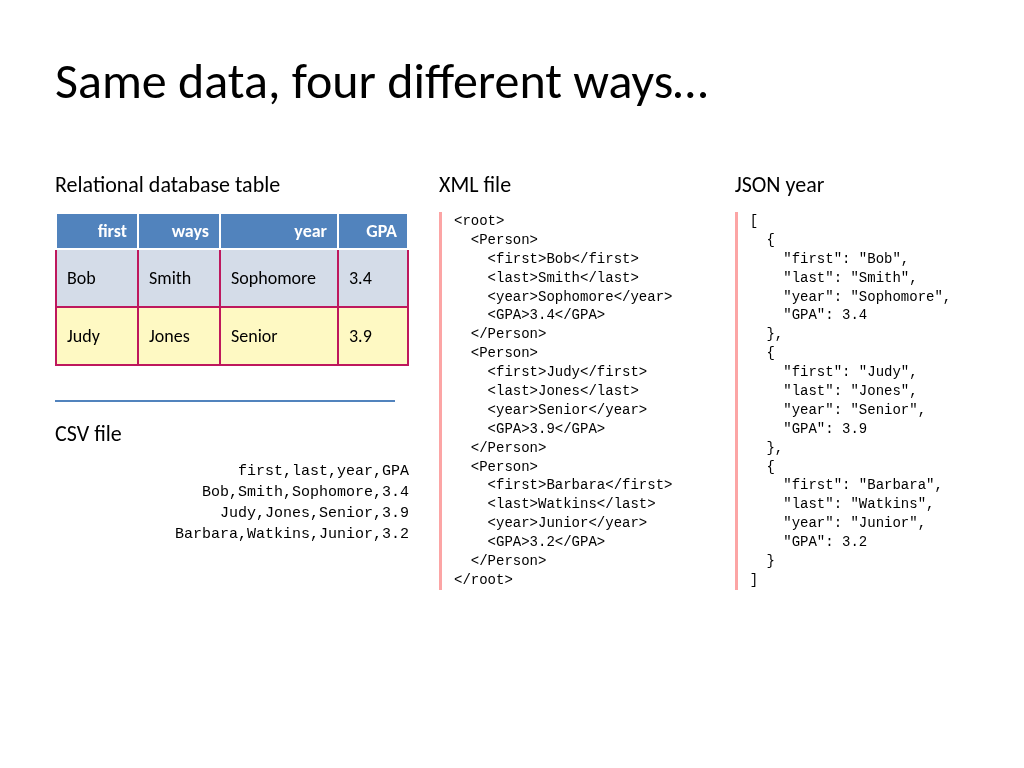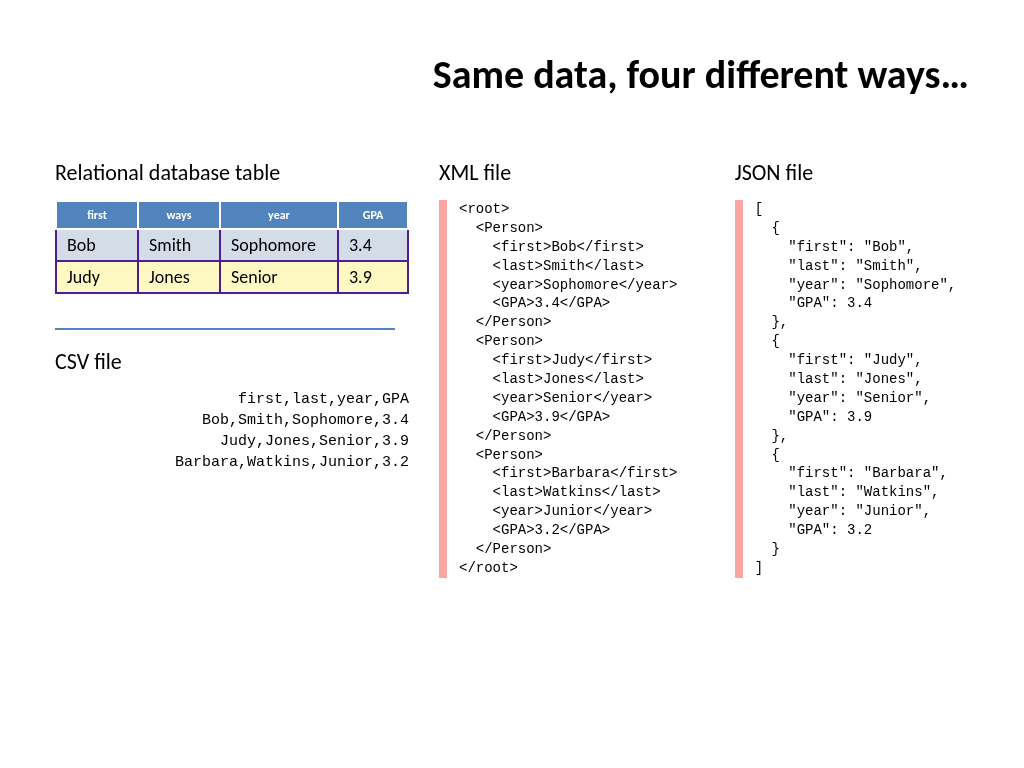--- a/index.html
+++ b/index.html
@@ -8,25 +8,24 @@
     width: 1024px;
     height: 768px;
     font-family: Calibri, "Segoe UI", Arial, sans-serif;
     background: #fff;
     color: #000;
   }
   .slide {
     padding: 50px 55px 0 55px;
   }
   h1 {
-    font-size: 40px;
-    font-weight: 700;
+    font-size: 50px;
+    font-weight: 400;
     margin: 0 0 60px 0;
     color: #000;
-    text-align: right;
   }
   .columns {
     display: flex;
     gap: 30px;
     align-items: flex-start;
     margin-top: 19px;
   }
   .col-left { width: 360px; }
   .col-mid  { width: 272px; }
   .col-right{ width: 240px; }
@@ -37,41 +36,41 @@
     font-weight: 400;
   }
   table {
     border-collapse: collapse;
     width: 100%;
     table-layout: fixed;
   }
   th {
     background: #5183bd;
     color: #fff;
-    text-align: center;
+    text-align: right;
     padding: 6px 10px;
-    font-size: 12px;
+    font-size: 18px;
     font-weight: 700;
     border: 2px solid #fff;
   }
   td {
-    padding: 4px 10px;
+    padding: 17px 10px;
     font-size: 18px;
-    border: 2px solid #4c1d95;
+    border: 2px solid #be185d;
   }
   tr.odd td  { background: #d4dce8; }
   tr.even td { background: #fef9c3; }
   .divider {
     margin: 34px 0 18px 0;
     border: none;
     border-top: 2px solid #5183bd;
     width: 340px;
   }
   .code-box {
-    border-left: 8px solid #fca5a5;
+    border-left: 3px solid #fca5a5;
     padding-left: 12px;
   }
   pre {
     margin: 0;
     font-family: "Courier New", monospace;
     font-size: 14px;
     line-height: 1.35;
     white-space: pre;
   }
   .csv-pre {
@@ -151,21 +150,21 @@
     &lt;first&gt;Barbara&lt;/first&gt;
     &lt;last&gt;Watkins&lt;/last&gt;
     &lt;year&gt;Junior&lt;/year&gt;
     &lt;GPA&gt;3.2&lt;/GPA&gt;
   &lt;/Person&gt;
 &lt;/root&gt;</pre>
       </div>
     </div>
 
     <div class="col-right">
-      <div class="section-title">JSON file</div>
+      <div class="section-title">JSON year</div>
       <div class="code-box">
         <pre>[
   {
     "first": "Bob",
     "last": "Smith",
     "year": "Sophomore",
     "GPA": 3.4
   },
   {
     "first": "Judy",

